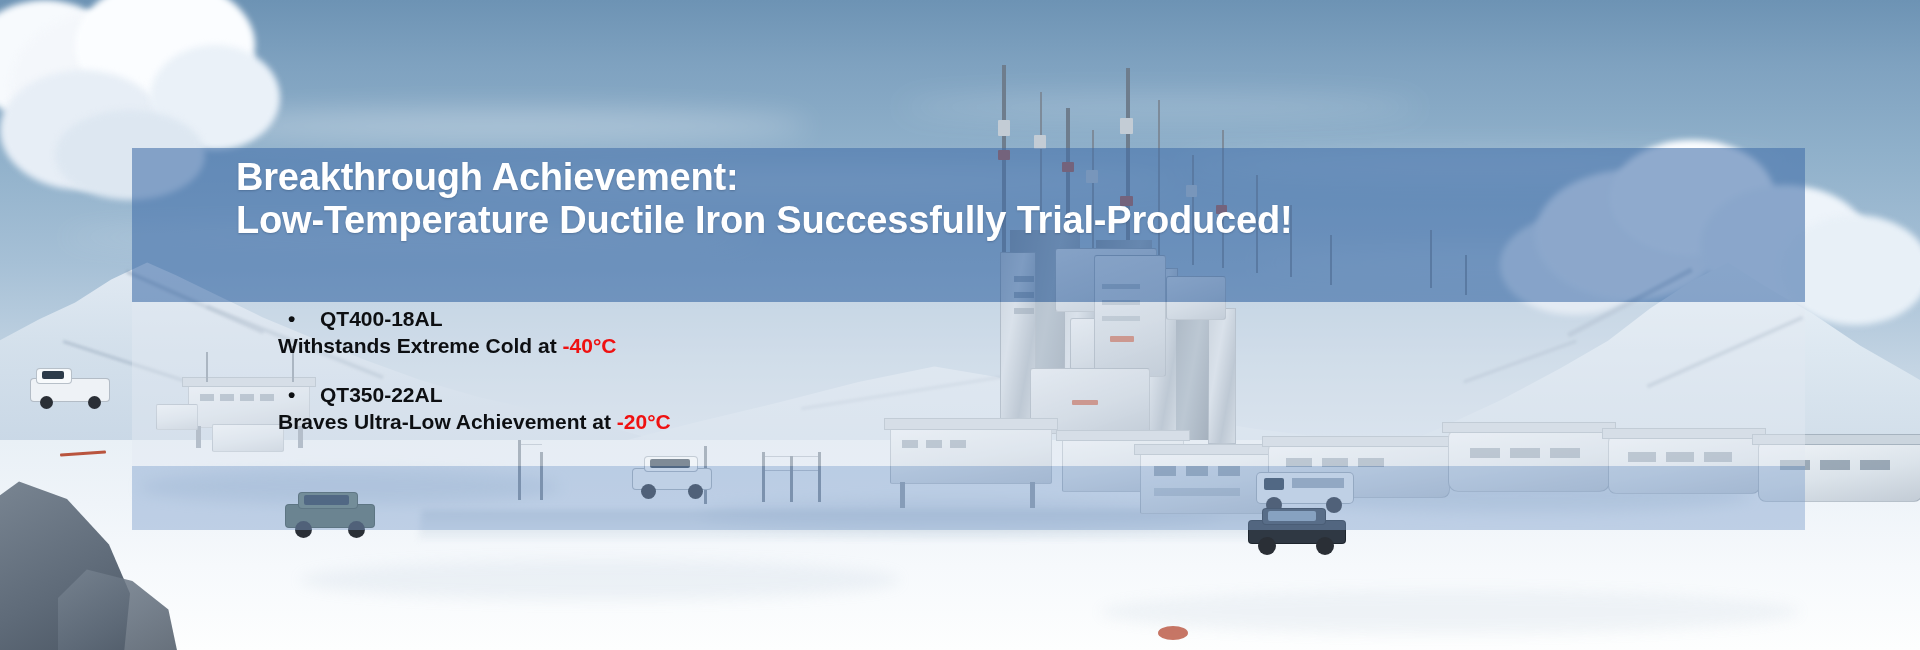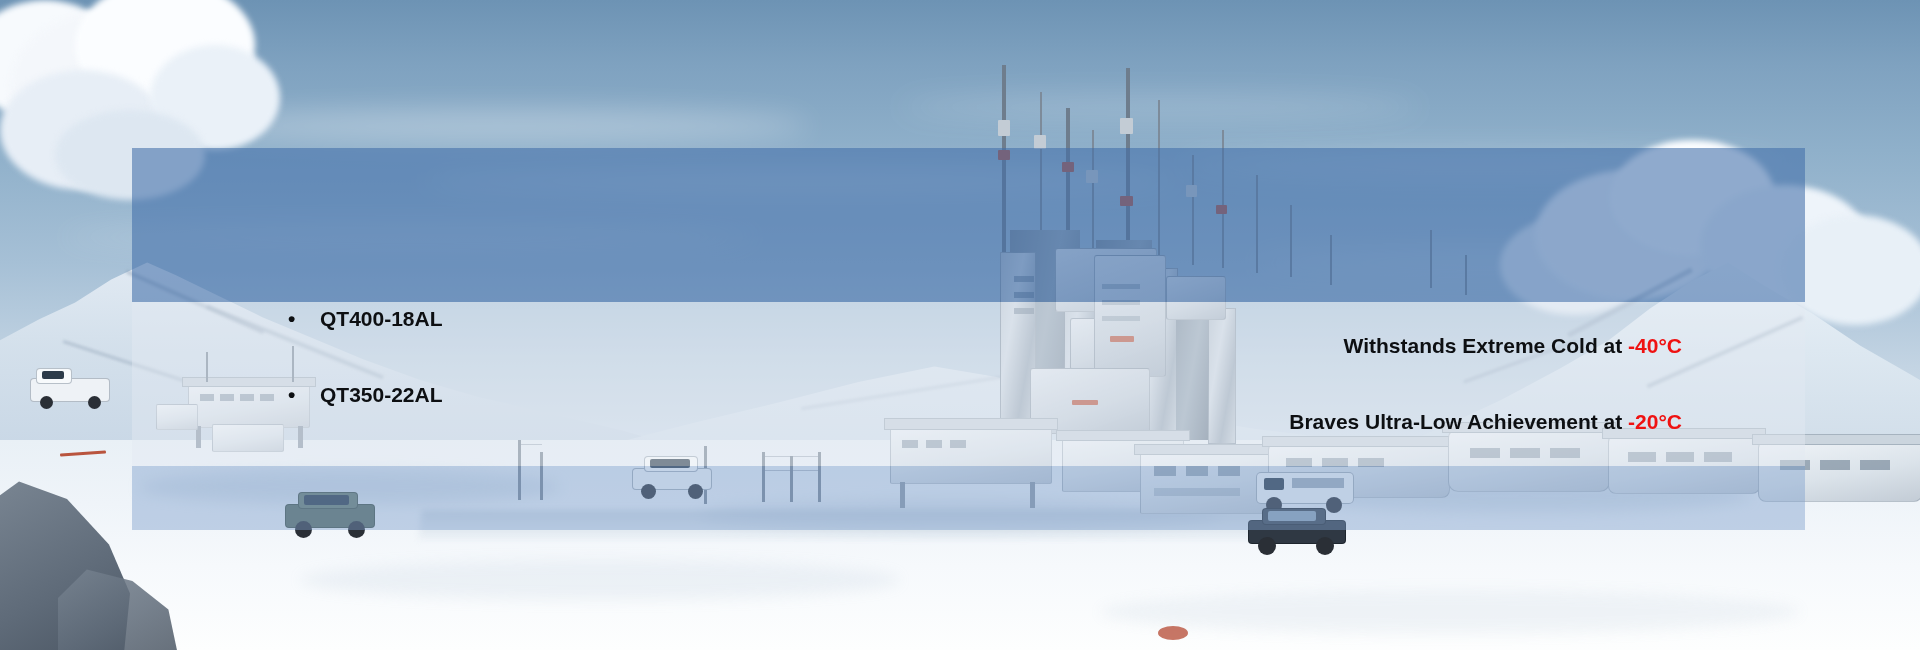--- a/index.html
+++ b/index.html
@@ -225,21 +225,20 @@
   }
   .bcode { font-size: 21px; font-weight: bold; color: #0d0f12; }
   .bdesc {
     margin-top: 2px;
     margin-left: -4px;
     color: #0d0f12;
     font-size: 21px;
     font-weight: bold;
     line-height: 25px;
     white-space: nowrap;
-    text-align: right;
   }
   .temp { color: #ef1111; font-weight: bold; }
 </style>
 </head>
 <body>
 
 <div id="stage">
 
   <div class="scene">
 
@@ -465,20 +464,22 @@
                 clip-path: polygon(0% 40%, 24% 10%, 62% 22%, 92% 52%, 100% 100%, 0% 100%);"></div>
   </div>
 
   <div class="panel">
 
     <div class="band-title"></div>
     <div class="band-body"></div>
     <div class="band-foot"></div>
 
     <div class="title-wrap">
+      <div class="title-line">Breakthrough Achievement:</div>
+      <div class="title-line">Low-Temperature Ductile Iron Successfully Trial-Produced!</div>
     </div>
 
     <div class="bullets">
 
       <div class="bgroup">
         <div class="brow">
           <span class="bdot">•</span>
           <span class="bcode">QT400-18AL</span>
         </div>
         <div class="bdesc">

